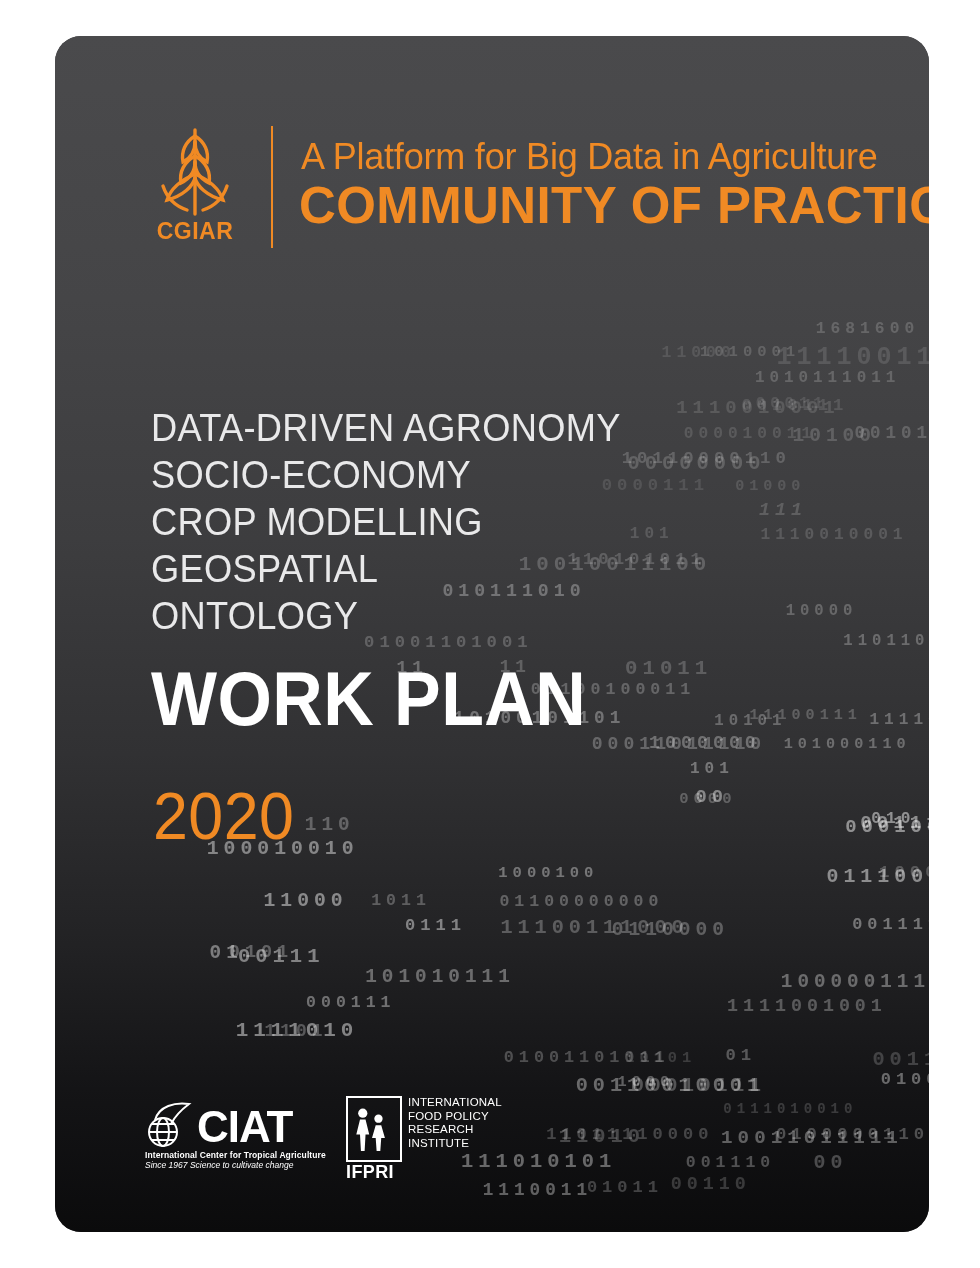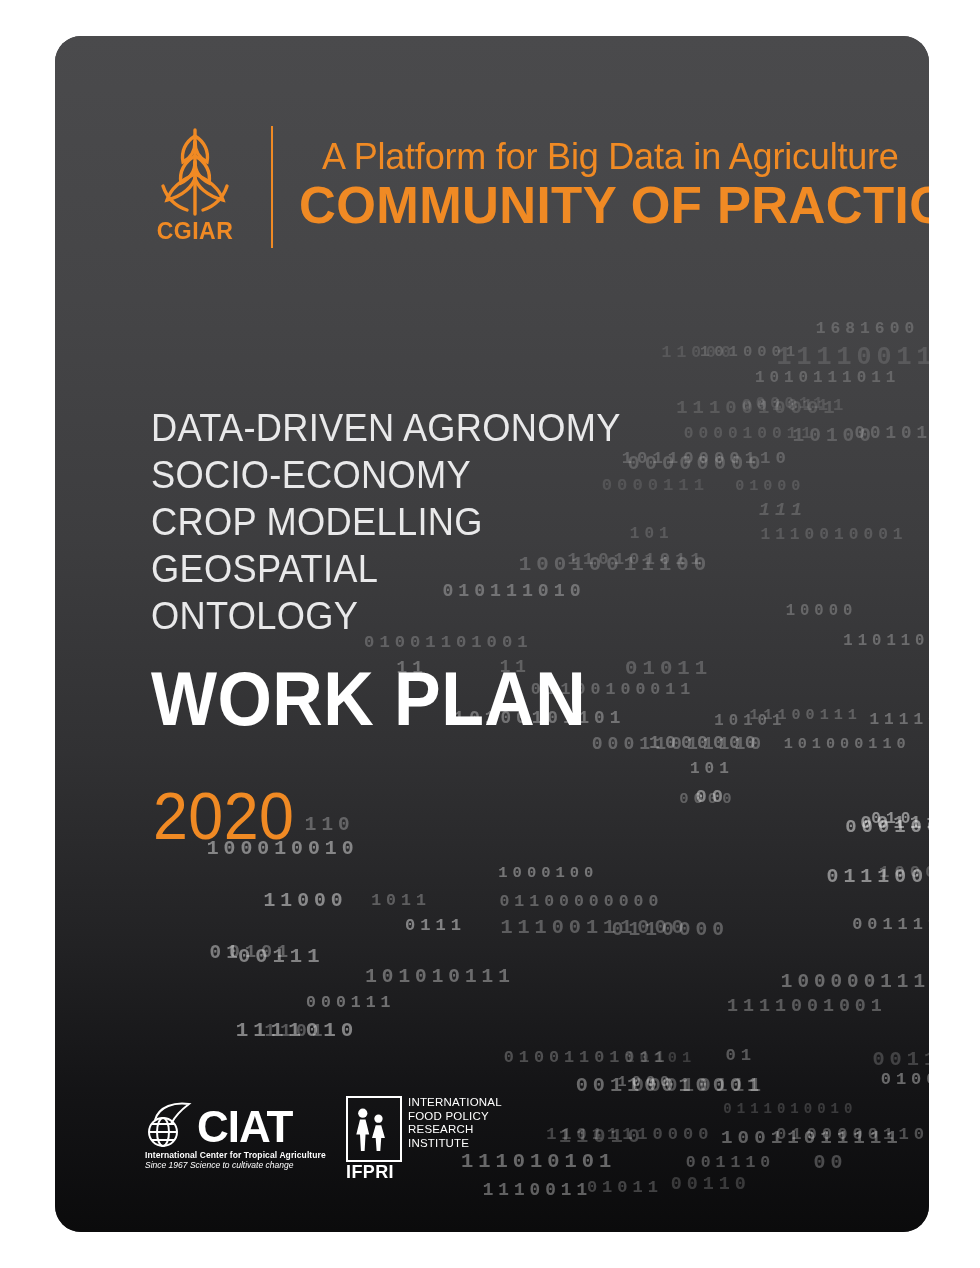--- a/index.html
+++ b/index.html
@@ -102,21 +102,20 @@
   }
   .head-line1 {
     position: absolute;
     left: 160px;
     top: 14px;
     color: #f08a24;
     font-size: 36px;
     font-weight: 400;
     letter-spacing: -0.2px;
     white-space: nowrap;
-    margin-left: 21px;
   }
   .head-line2 {
     position: absolute;
     left: 158px;
     top: 54px;
     color: #f08a24;
     font-size: 51px;
     font-weight: 700;
     letter-spacing: 0.4px;
     white-space: nowrap;

